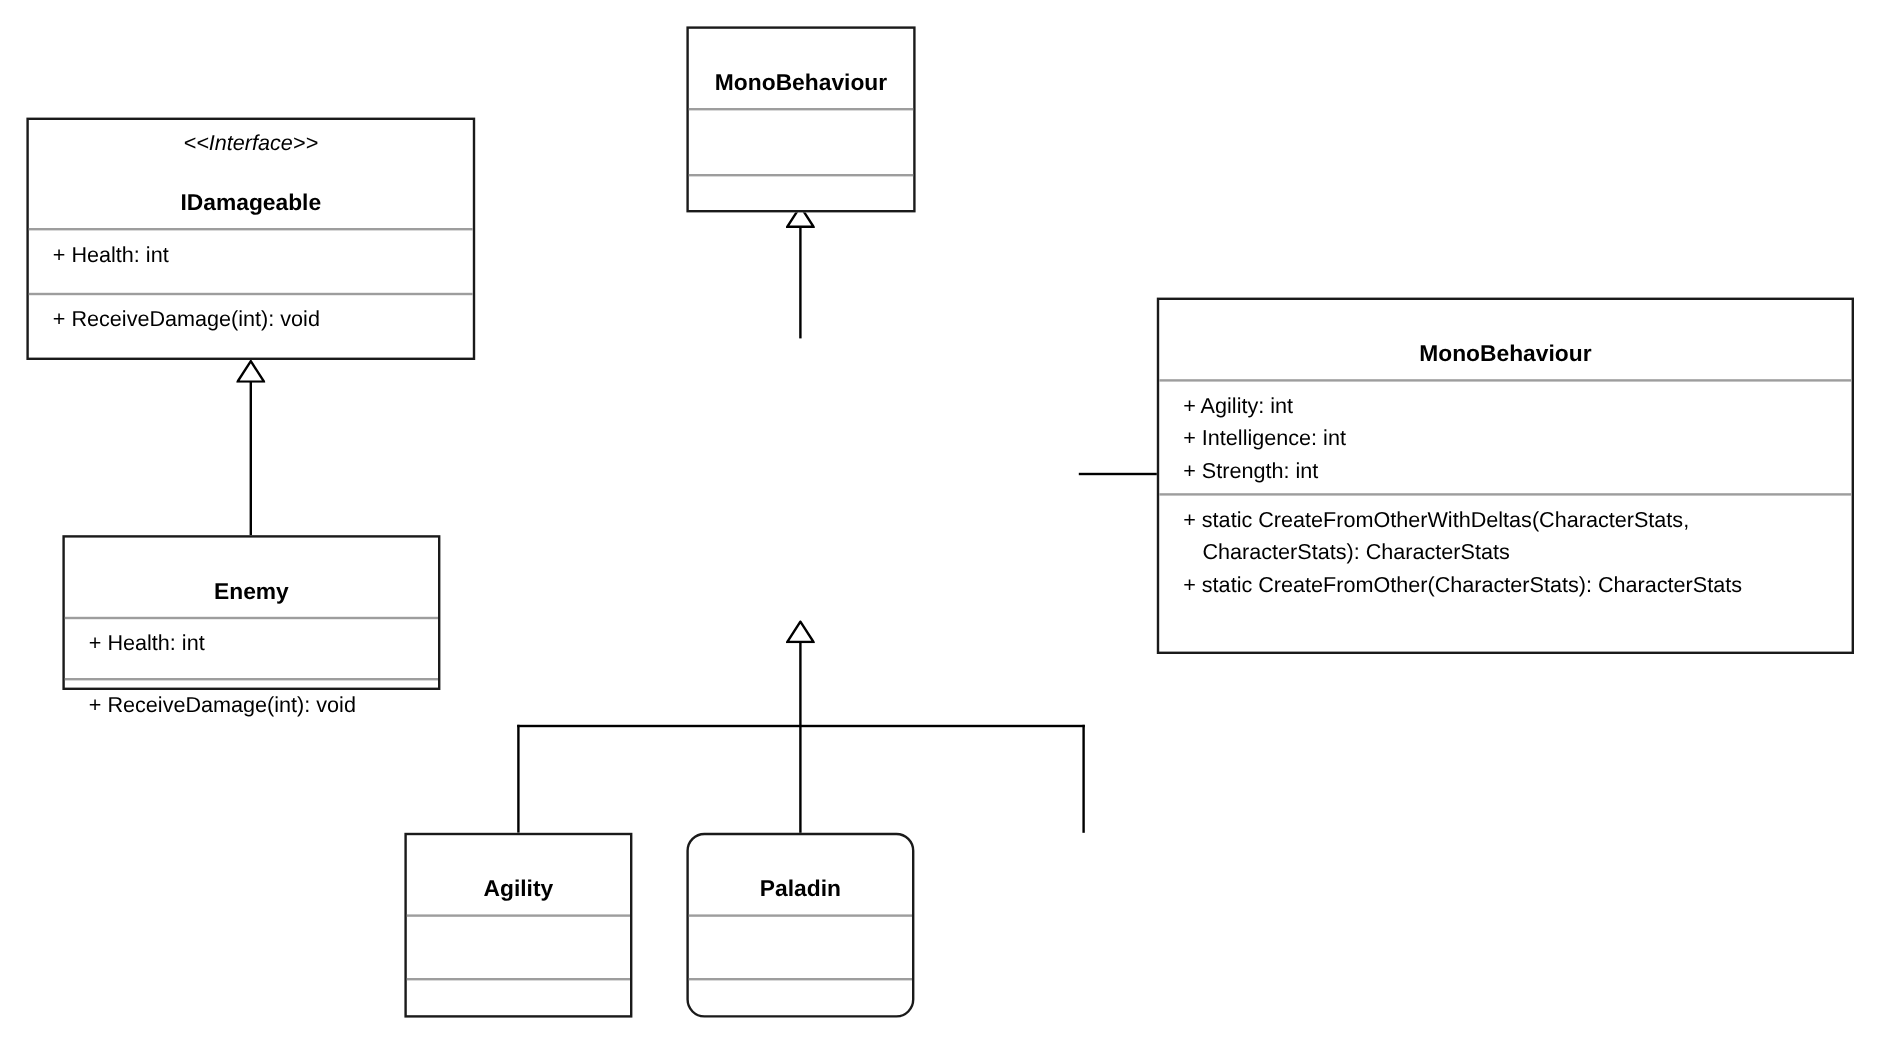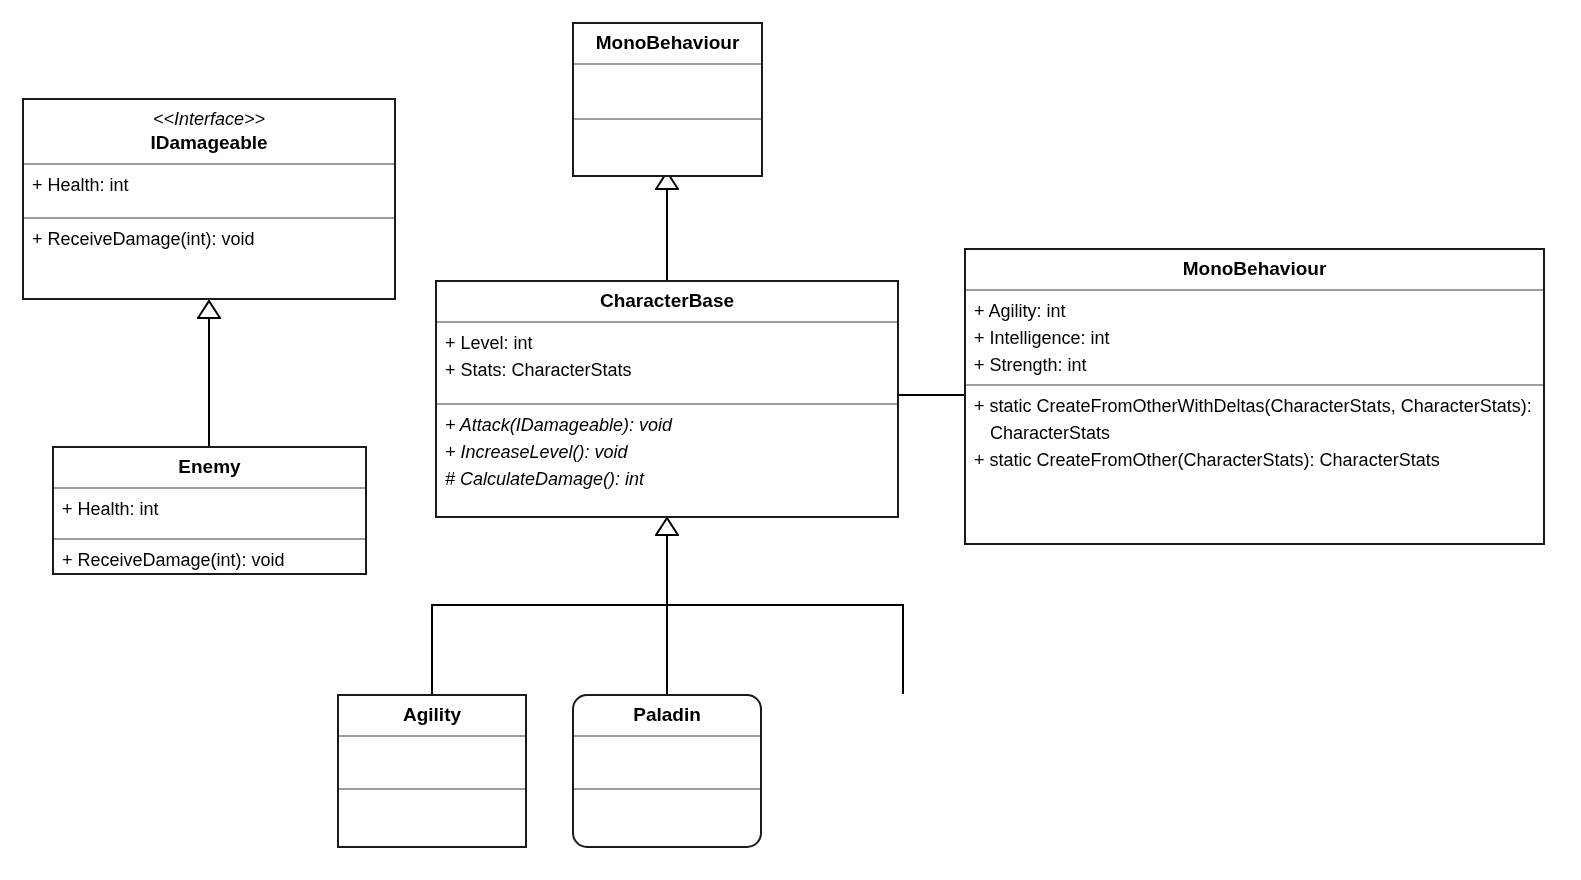--- a/index.html
+++ b/index.html
@@ -35,24 +35,25 @@
   }
   .uml-header .stereotype {
     display: block;
     font-style: italic;
     font-weight: normal;
     font-size: 18px;
     line-height: 24px;
   }
   .uml-header .cname {
     display: block;
+    margin-top: 27px;
   }
   .uml-compartment {
     box-sizing: border-box;
-    padding: 7px 8px 7px 8px;
+    padding: 7px 8px 7px 20px;
     font-size: 18px;
     line-height: 27px;
     color: #000000;
   }
   .uml-compartment.divider {
     border-bottom: 2px solid #9d9d9d;
   }
   .uml-compartment.empty {
     padding: 0;
   }
@@ -142,34 +143,20 @@
       <span class="member">+ Agility: int</span>
       <span class="member">+ Intelligence: int</span>
       <span class="member">+ Strength: int</span>
     </div>
     <div class="uml-compartment" style="height:156px;">
       <span class="member wrapped">+ static CreateFromOtherWithDeltas(CharacterStats, CharacterStats): CharacterStats</span>
       <span class="member wrapped">+ static CreateFromOther(CharacterStats): CharacterStats</span>
     </div>
   </div>
 
-  <div class="uml-class" style="left:435px; top:280px; width:464px; height:238px;">
-    <div class="uml-header">
-      <span class="cname">CharacterBase</span>
-    </div>
-    <div class="uml-compartment divider" style="height:82px;">
-      <span class="member">+ Level: int</span>
-      <span class="member">+ Stats: CharacterStats</span>
-    </div>
-    <div class="uml-compartment" style="height:110px;">
-      <span class="member italic">+ Attack(IDamageable): void</span>
-      <span class="member italic">+ IncreaseLevel(): void</span>
-      <span class="member italic"># CalculateDamage(): int</span>
-    </div>
-  </div>
 
   <div class="uml-class" style="left:52px; top:446px; width:315px; height:129px;">
     <div class="uml-header">
       <span class="cname">Enemy</span>
     </div>
     <div class="uml-compartment divider" style="height:51px;">
       <span class="member">+ Health: int</span>
     </div>
     <div class="uml-compartment" style="height:55px;">
       <span class="member">+ ReceiveDamage(int): void</span>

